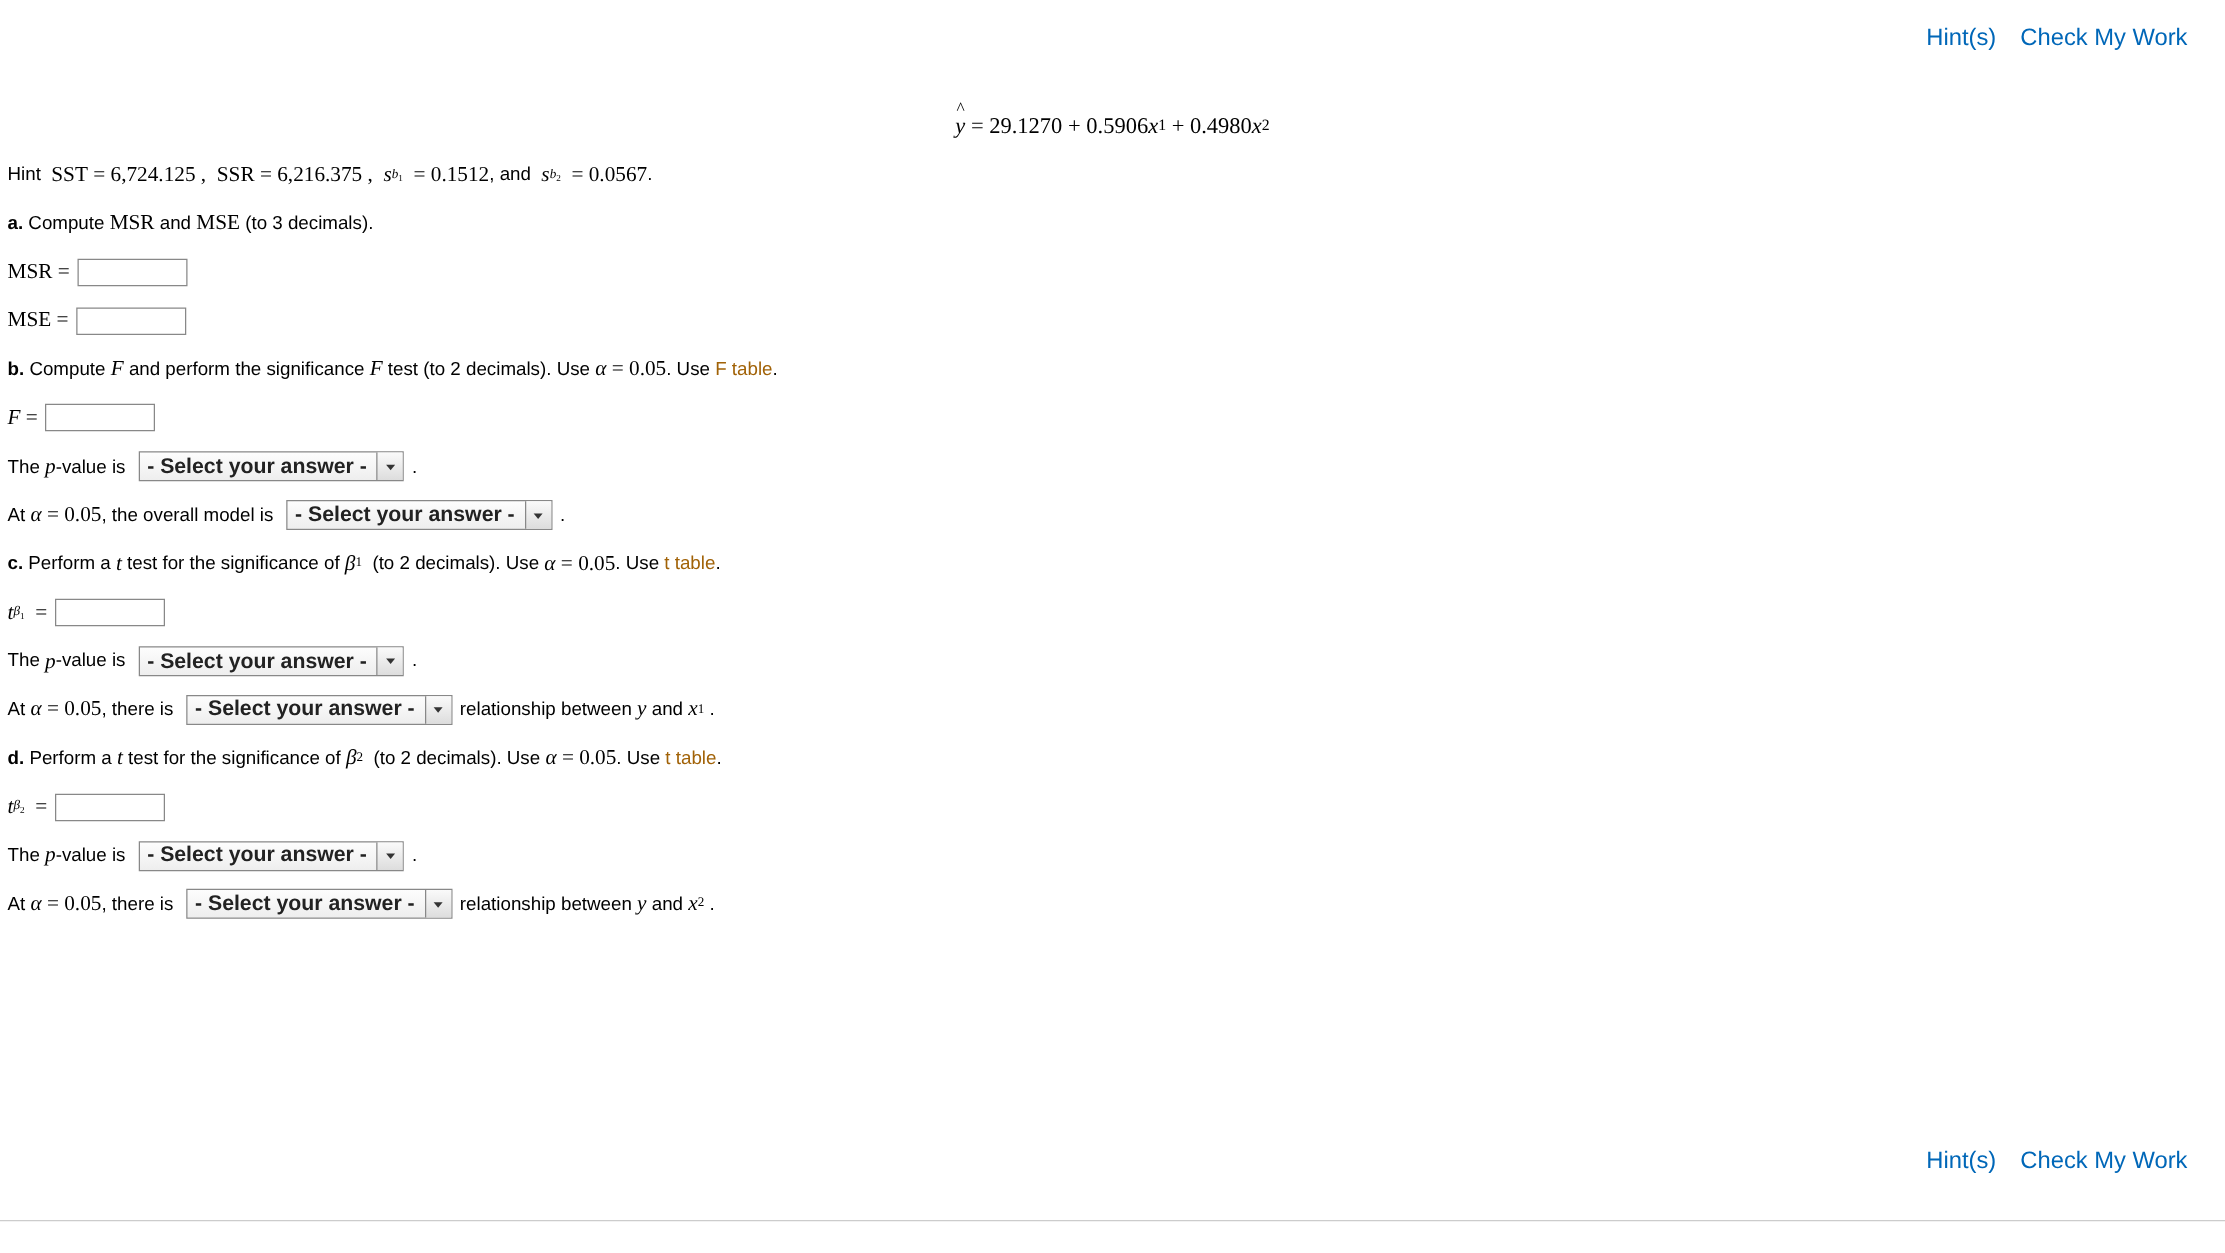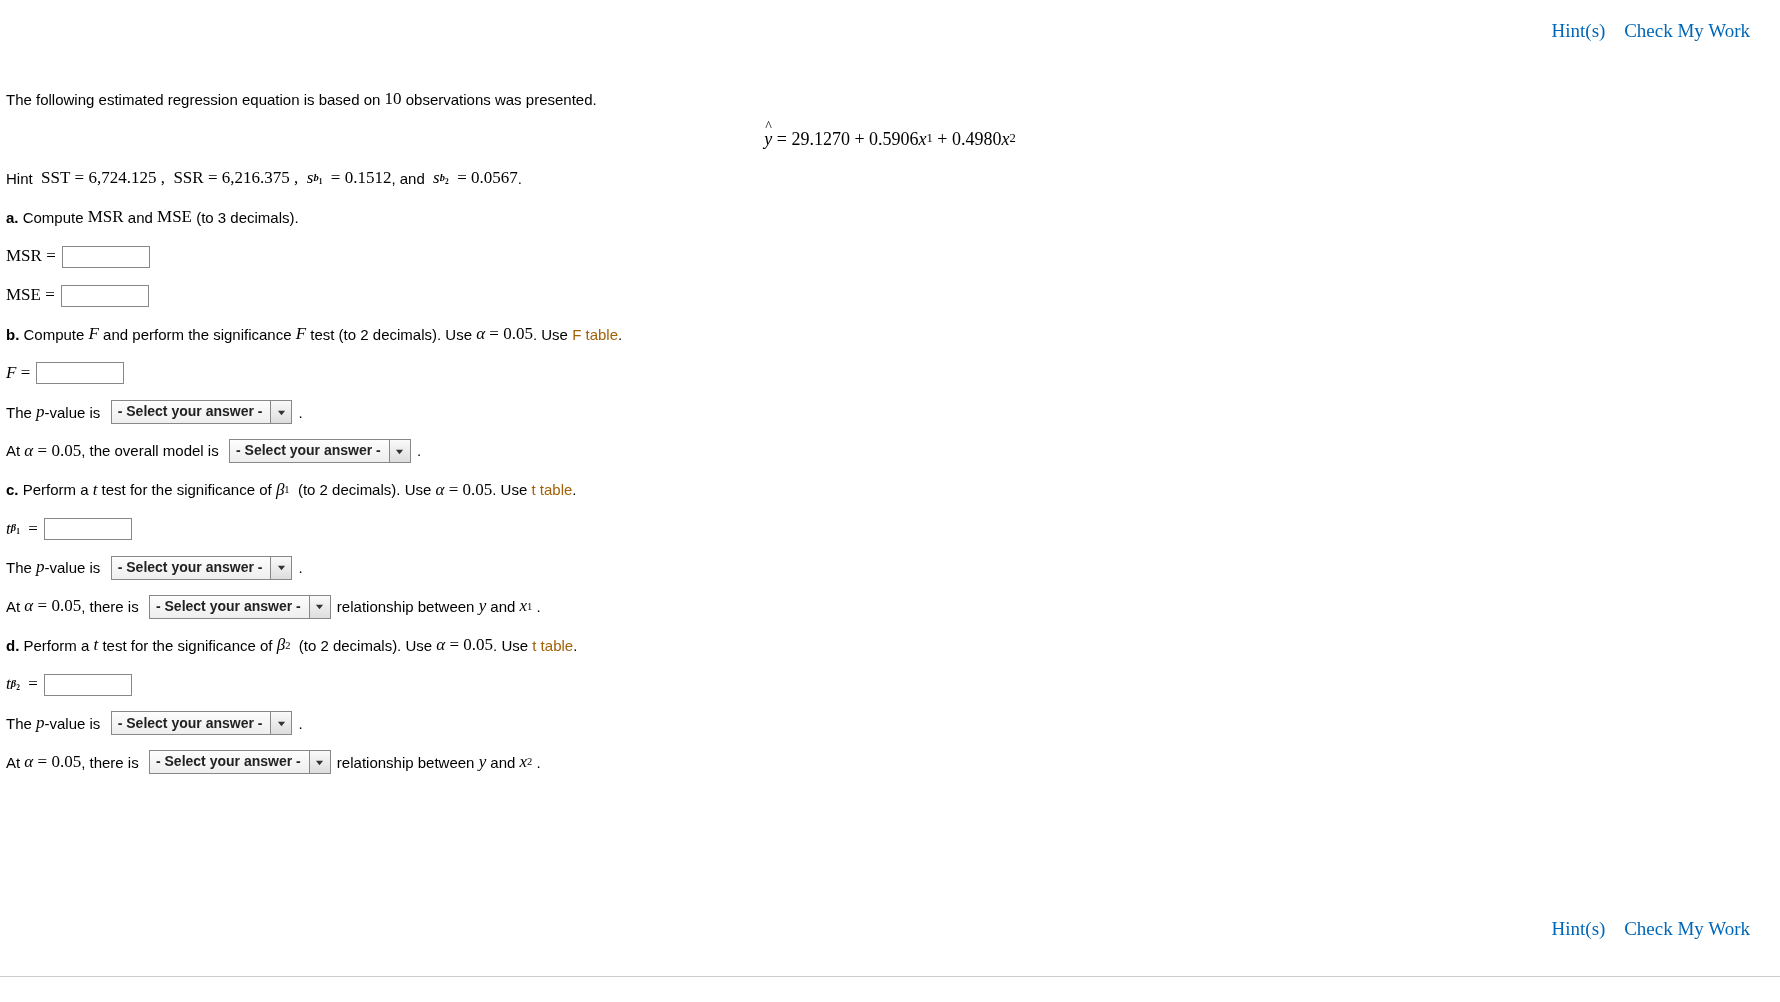--- a/index.html
+++ b/index.html
@@ -13,21 +13,21 @@
     .page {
       width: 1780px;
       min-height: 1002px;
       position: relative;
       box-sizing: border-box;
     }
     .top-links, .bottom-links {
       position: absolute;
       right: 30px;
       color: #0067b8;
-      font-family: Liberation Serif, serif;
+      font-family: Liberation Sans, sans-serif;
       font-size: 19px;
     }
     .top-links { top: 20px; }
     .bottom-links { bottom: 62px; }
     .top-links span, .bottom-links span { margin-left: 14px; cursor:pointer;}
     .content {
       position: absolute;
       top: 80px;
       left: 6px;
       right: 6px;
@@ -45,41 +45,41 @@
     .line > span, .line > a { white-space: pre; }
     .equation-line {
       justify-content: center;
       width: 100%;
       font-family: 'Times New Roman', Georgia, serif;
       font-size: 18px;
     }
     .m { font-family: 'Times New Roman', Georgia, serif; font-size: 17px; }
     .mi { font-style: italic; }
     .sub { font-size: 0.7em; vertical-align: sub; font-style: normal;}
-    .subi { font-size: 0.7em; vertical-align: sub; font-style: italic; font-weight: bold;}
+    .subi { font-size: 0.7em; vertical-align: sub; font-style: italic;}
     .bold { font-weight: bold; }
     .link { color: #a16207; text-decoration: none; cursor: pointer; }
     input[type="text"].answer-box {
       width: 88px;
       height: 22px;
       border: 1px solid #888;
       background: #fff;
       font-size: 14px;
       padding: 0 3px;
       box-sizing: border-box;
       margin: 0 2px;
     }
     .dropdown {
       display: inline-flex;
       align-items: center;
       border: 1px solid #888;
       background: linear-gradient(#fdfdfd, #eee);
       height: 24px;
       padding: 0 0 0 6px;
-      font-size: 14px;
+      font-size: 17px;
       font-weight: bold;
       font-family: Verdana, Arial, sans-serif;
       color: #222;
       margin: 0 2px;
       cursor: pointer;
       box-sizing: border-box;
     }
     .dropdown .dd-label { padding-right: 8px; white-space: nowrap;}
     .dropdown .dd-btn {
       width: 20px;
@@ -114,25 +114,20 @@
 
 <div class="page">
 
   <div class="top-links">
     <span>Hint(s)</span>
     <span>Check My Work</span>
   </div>
 
   <div class="content">
 
-    <div class="line">
-      <span>The following estimated regression equation is based on </span>
-      <span class="m">10</span>
-      <span> observations was presented.</span>
-    </div>
 
     <div class="line equation-line">
       <span class="mi hat">y</span>
       <span> = </span>
       <span>29.1270</span>
       <span> + </span>
       <span>0.5906</span>
       <span class="mi">x</span>
       <span class="sub">1</span>
       <span> + </span>

